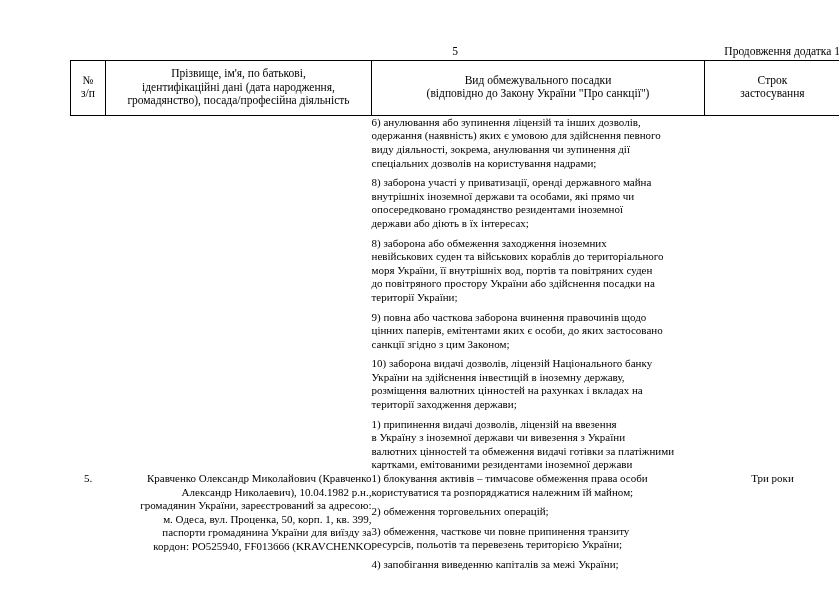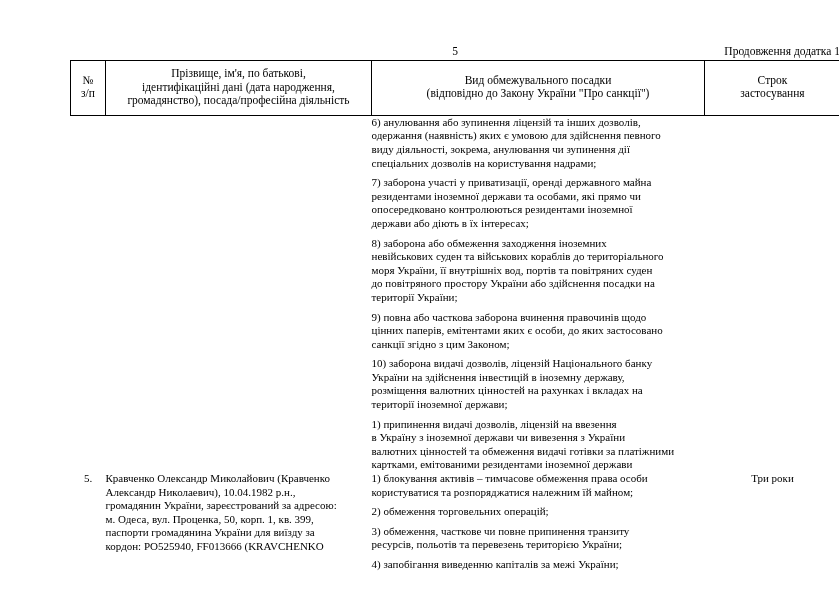--- a/index.html
+++ b/index.html
@@ -81,21 +81,21 @@
   }
   td.cell-num {
     text-align: center;
     padding-top: 2px;
     padding-right: 4px;
   }
   td.cell-name {
     padding-left: 7px;
     padding-right: 6px;
     padding-top: 2px;
-    text-align: left;
+    text-align: right;
   }
   td.cell-meas {
     padding-left: 7px;
     padding-right: 8px;
     padding-top: 2px;
     text-align: left;
   }
   td.cell-term {
     text-align: center;
     padding-top: 2px;
@@ -156,42 +156,42 @@
           <td class="cell-name"></td>
           <td class="cell-meas">
             <div class="measures">
                 <div class="para">
                   <span class="line">6) анулювання або зупинення ліцензій та інших дозволів,</span>
                   <span class="line">одержання (наявність) яких є умовою для здійснення певного</span>
                   <span class="line">виду діяльності, зокрема, анулювання чи зупинення дії</span>
                   <span class="line">спеціальних дозволів на користування надрами;</span>
                 </div>
                 <div class="para">
-                  <span class="line">7) заборона участі у приватизації, оренді державного майна</span>
-                  <span class="line">резидентами іноземної держави та особами, які прямо чи</span>
-                  <span class="line">опосередковано контролюються резидентами іноземної</span>
+                  <span class="line">8) заборона участі у приватизації, оренді державного майна</span>
+                  <span class="line">внутрішніх іноземної держави та особами, які прямо чи</span>
+                  <span class="line">опосередковано громадянство резидентами іноземної</span>
                   <span class="line">держави або діють в їх інтересах;</span>
                 </div>
                 <div class="para">
                   <span class="line">8) заборона або обмеження заходження іноземних</span>
                   <span class="line">невійськових суден та військових кораблів до територіального</span>
                   <span class="line">моря України, її внутрішніх вод, портів та повітряних суден</span>
                   <span class="line">до повітряного простору України або здійснення посадки на</span>
                   <span class="line">території України;</span>
                 </div>
                 <div class="para">
                   <span class="line">9) повна або часткова заборона вчинення правочинів щодо</span>
                   <span class="line">цінних паперів, емітентами яких є особи, до яких застосовано</span>
                   <span class="line">санкції згідно з цим Законом;</span>
                 </div>
                 <div class="para">
                   <span class="line">10) заборона видачі дозволів, ліцензій Національного банку</span>
                   <span class="line">України на здійснення інвестицій в іноземну державу,</span>
                   <span class="line">розміщення валютних цінностей на рахунках і вкладах на</span>
-                  <span class="line">території іноземної держави;</span>
+                  <span class="line">території заходження держави;</span>
                 </div>
                 <div class="para">
                   <span class="line">1) припинення видачі дозволів, ліцензій на ввезення</span>
                   <span class="line">в Україну з іноземної держави чи вивезення з України</span>
                   <span class="line">валютних цінностей та обмеження видачі готівки за платіжними</span>
                   <span class="line">картками, емітованими резидентами іноземної держави</span>
                 </div>
               </div>
           </td>
           <td class="cell-term"></td>

